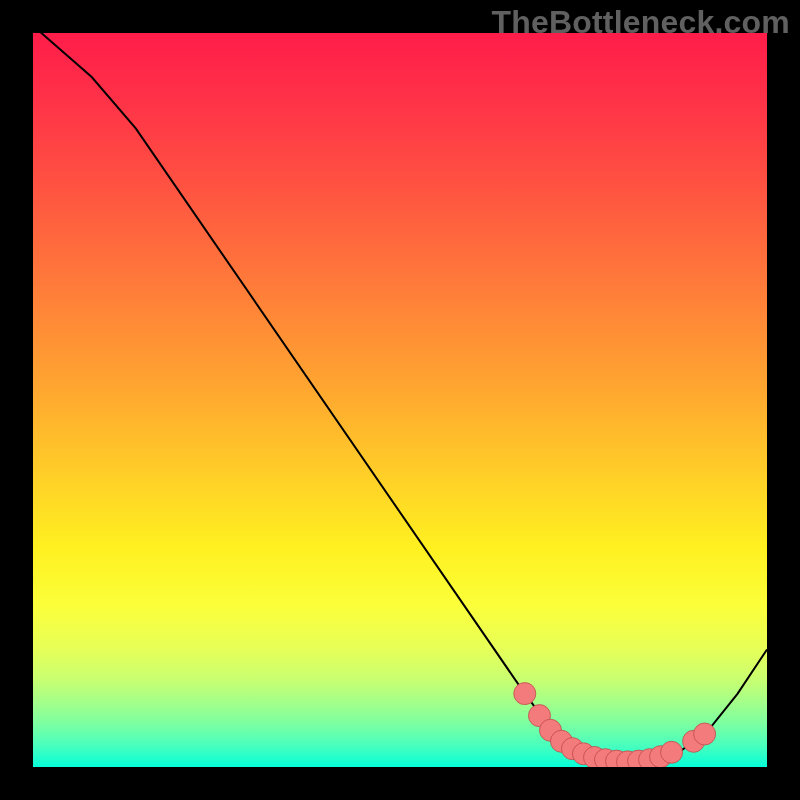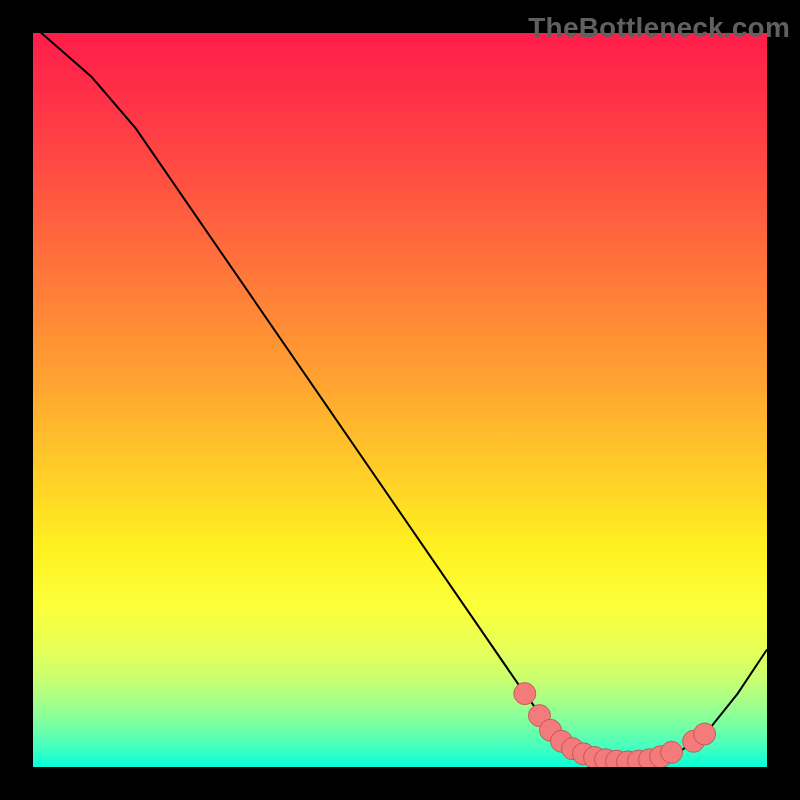--- a/index.html
+++ b/index.html
@@ -12,24 +12,24 @@
     overflow: hidden;
   }
   .frame {
     position: relative;
     width: 800px;
     height: 800px;
     background: #000;
   }
   .watermark {
     position: absolute;
-    top: 12px;
+    top: 4px;
     right: 10px;
     color: #606060;
-    font-size: 28px;
+    font-size: 32px;
     font-weight: bold;
     letter-spacing: 0.2px;
     z-index: 4;
   }
   .plot {
     position: absolute;
     left: 33px;
     top: 33px;
     width: 734px;
     height: 734px;

